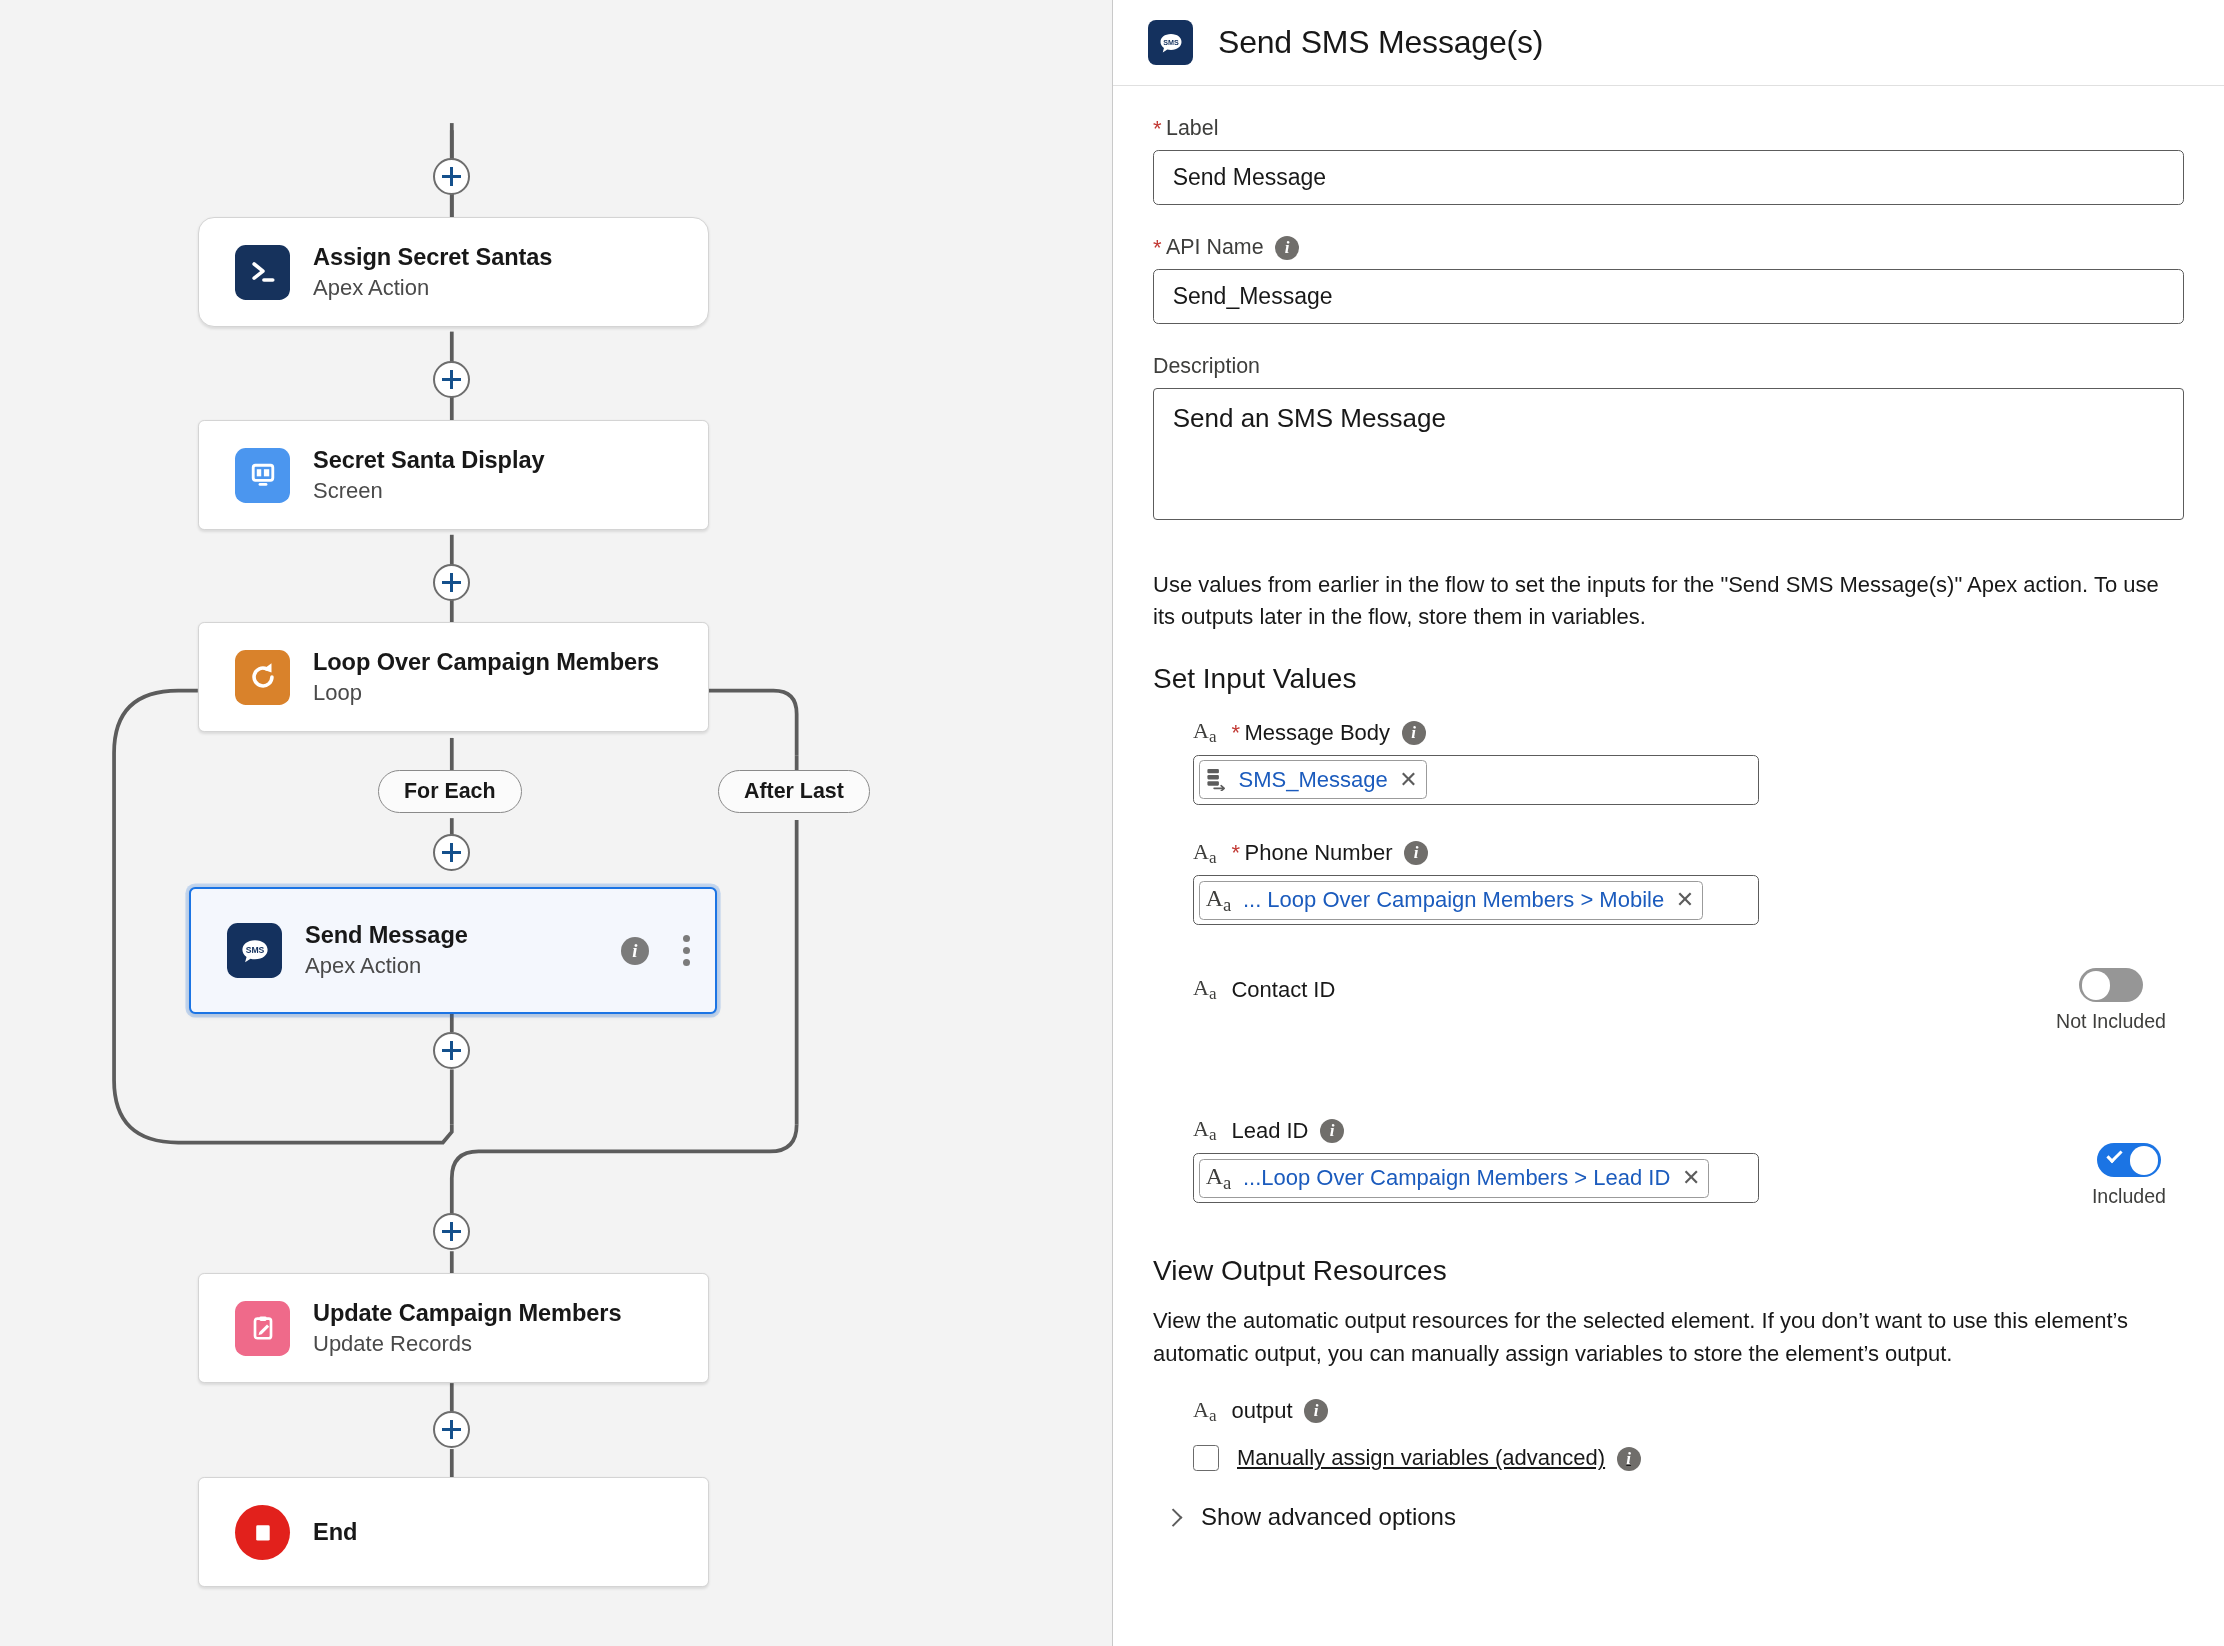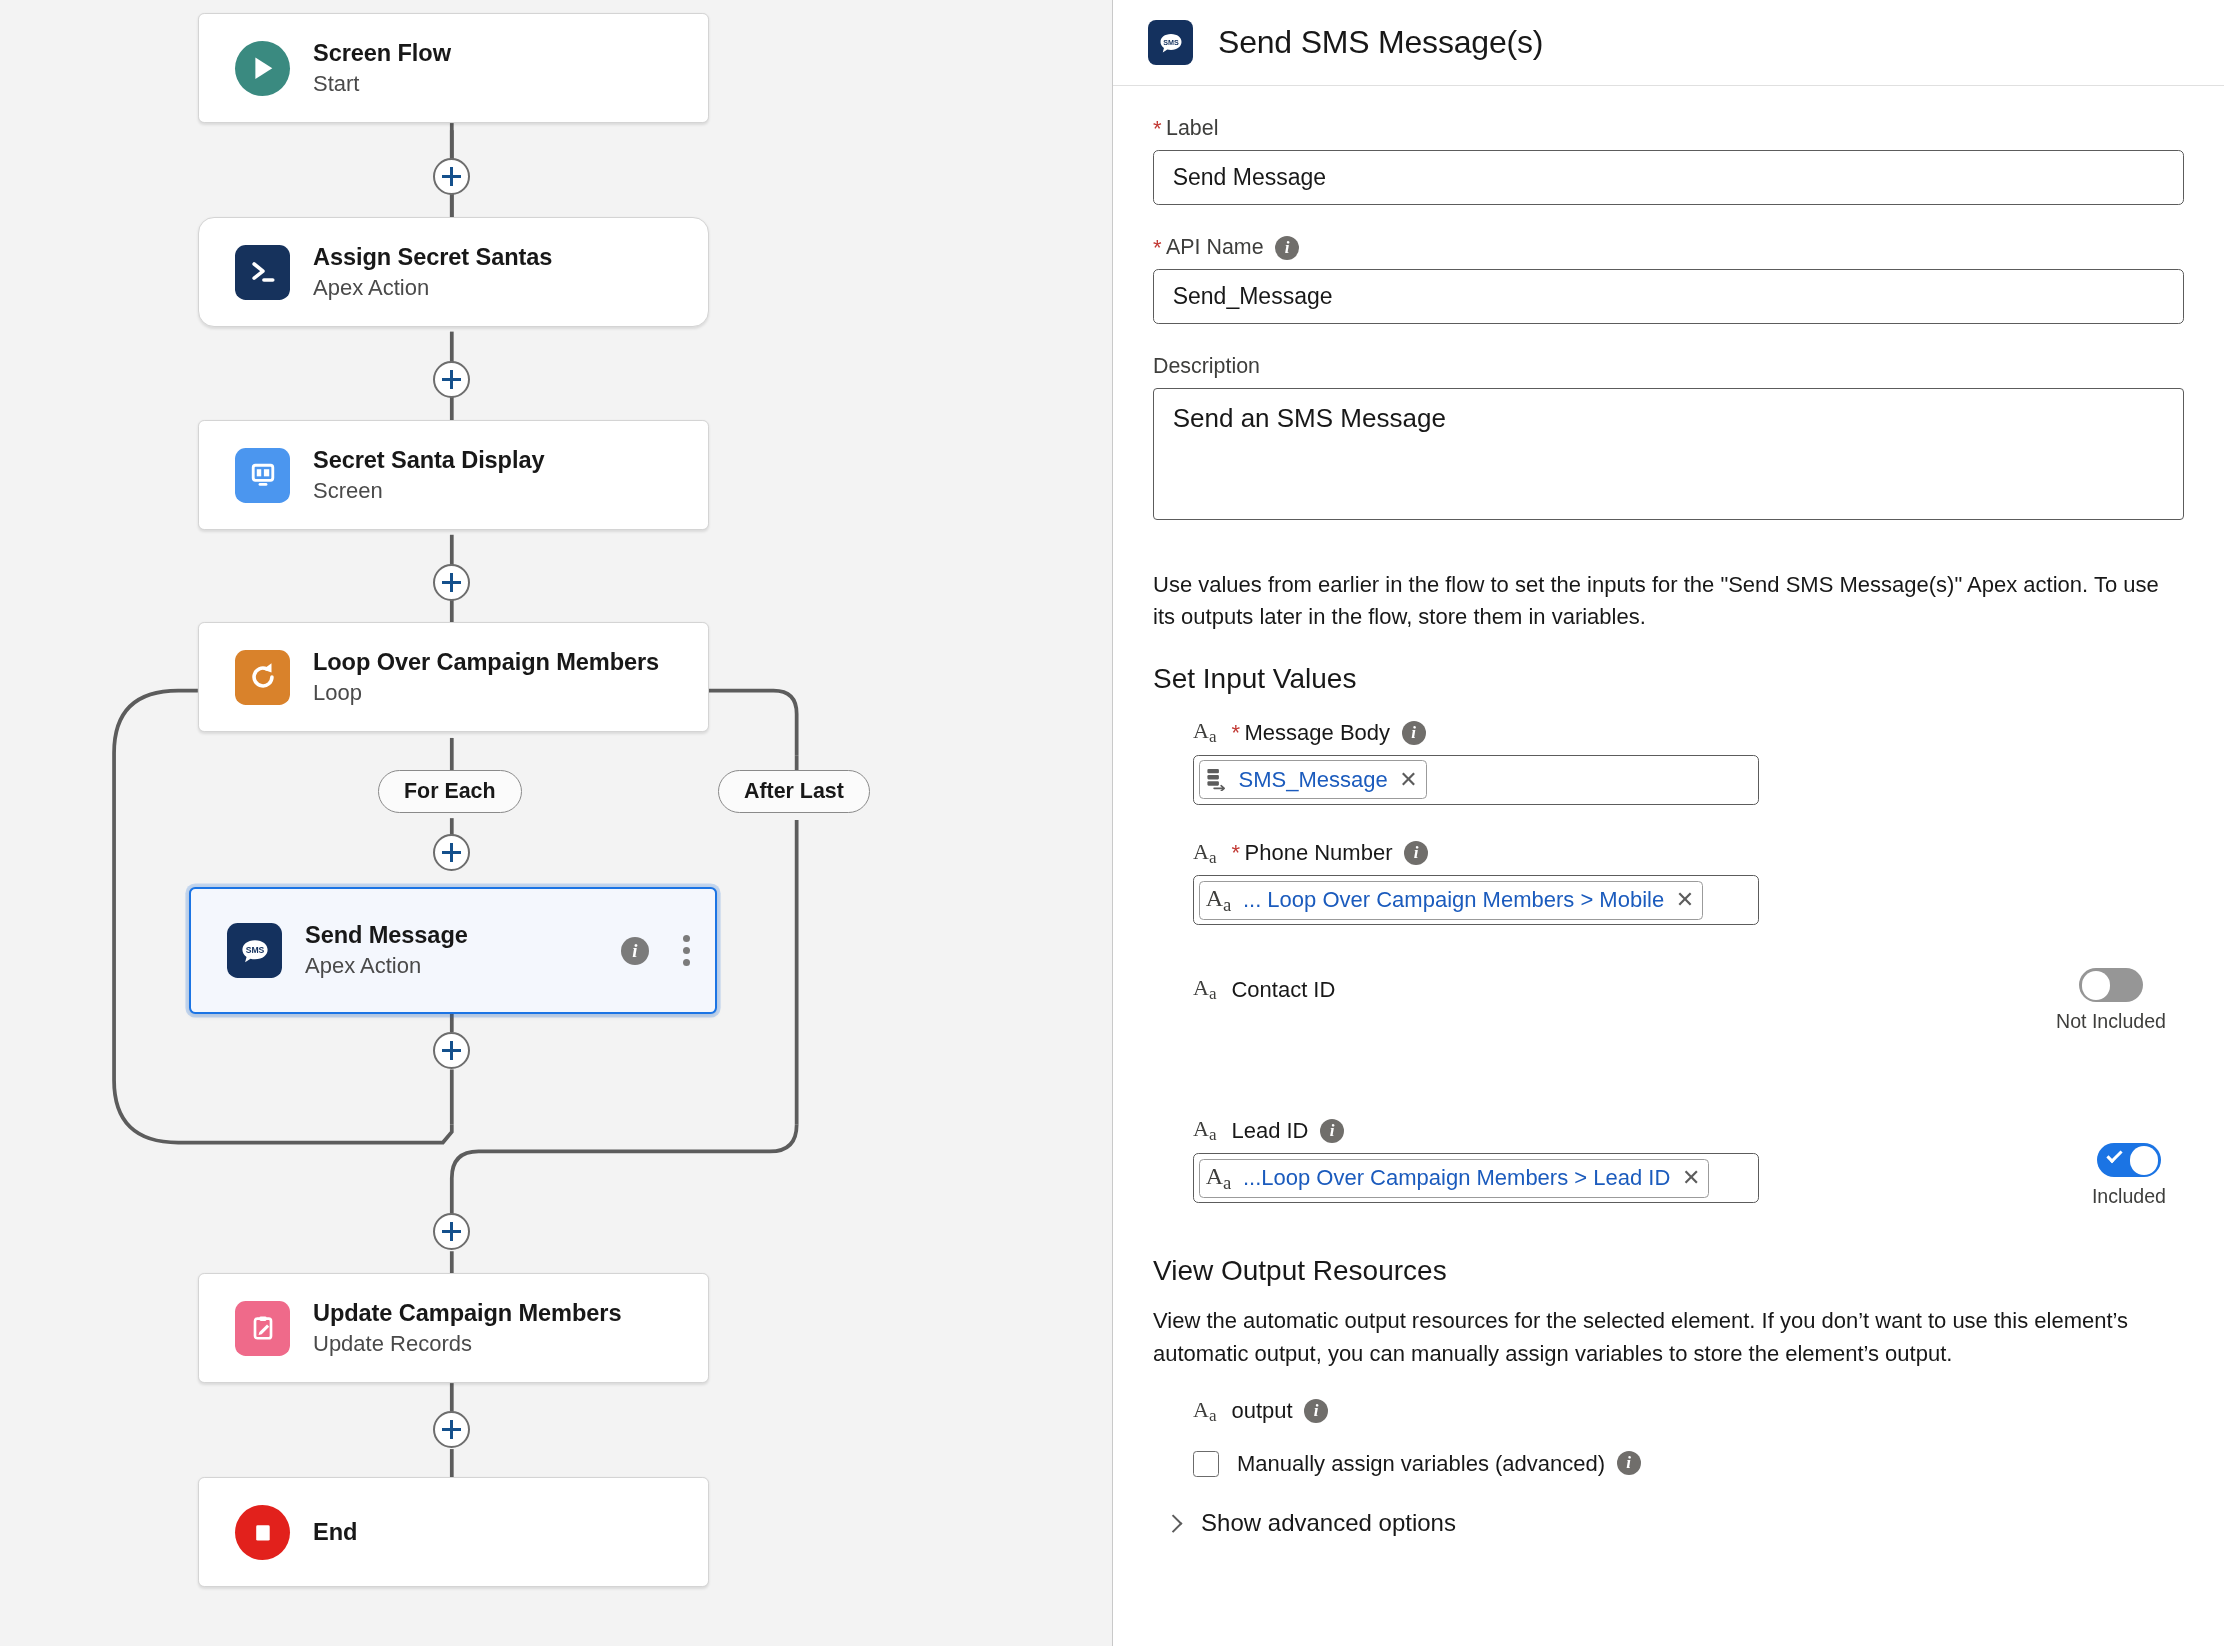--- a/index.html
+++ b/index.html
@@ -223,23 +223,23 @@
   .toggle-label { margin-top: 8px; font-size: 19.6px; color: #3e3e3c; white-space: nowrap; }
 
   
   .output-sec { margin-top: 41px; }
   .out-resource {
     display: flex; align-items: center;
     margin-top: 27px; padding-left: 40px;
     font-size: 22px; color: #181818;
   }
   .checkbox-row {
-    display: flex; align-items: flex-start;
-    margin-top: 26px; padding-left: 40px;
-    font-size: 22px; color: #181818;
+    display: flex; align-items: flex-end;
+    margin-top: 20px; padding-left: 40px;
+    font-size: 22px; color: #181818; text-decoration: underline;
   }
   .checkbox {
     width: 26px; height: 26px; border: 1.6px solid #6b6b6b;
     border-radius: 3.6px; background: #fff; margin-right: 18px; flex: 0 0 26px;
   }
   .advanced-row {
     display: flex; align-items: center;
     margin-top: 32px; padding-left: 7.1px;
     font-size: 24px; color: #181818;
   }
@@ -285,31 +285,20 @@
           <path d="M 894 1262 Q 894 1292 864 1292 L 537 1292 Q 507 1292 507 1322 L 507 1362"></path>
 
           <line x1="507" y1="1404" x2="507" y2="1436"></line>
 
           <line x1="507" y1="1552" x2="507" y2="1584"></line>
 
           <line x1="507" y1="1626" x2="507" y2="1658"></line>
         </g>
       </svg>
 
-      <div class="node" style="left:198px; top:13.4px;">
-        <div class="node-icon round" style="background:#3a8a80;">
-          <svg width="27" height="28.5" viewBox="0 0 30 32">
-              <polygon points="7,4 26,16 7,28" fill="#ffffff"></polygon>
-            </svg>
-        </div>
-        <div class="node-text">
-          <div class="node-title">Screen Flow</div>
-          <div class="node-sub">Start</div>
-        </div>
-      </div>
 
       <div class="node" style="left:198px; top:217px;border-radius:16px;">
         <div class="node-icon" style="background:#16325c;">
           <svg width="32" height="32" viewBox="0 0 36 36">
             <polyline points="8,9 18,17 8,25" stroke="#ffffff" stroke-width="4" fill="none" stroke-linecap="round" stroke-linejoin="round"></polyline>
             <line x1="19" y1="27" x2="29" y2="27" stroke="#ffffff" stroke-width="4" stroke-linecap="round"></line>
           </svg>
         </div>
         <div class="node-text">
           <div class="node-title">Assign Secret Santas</div>

